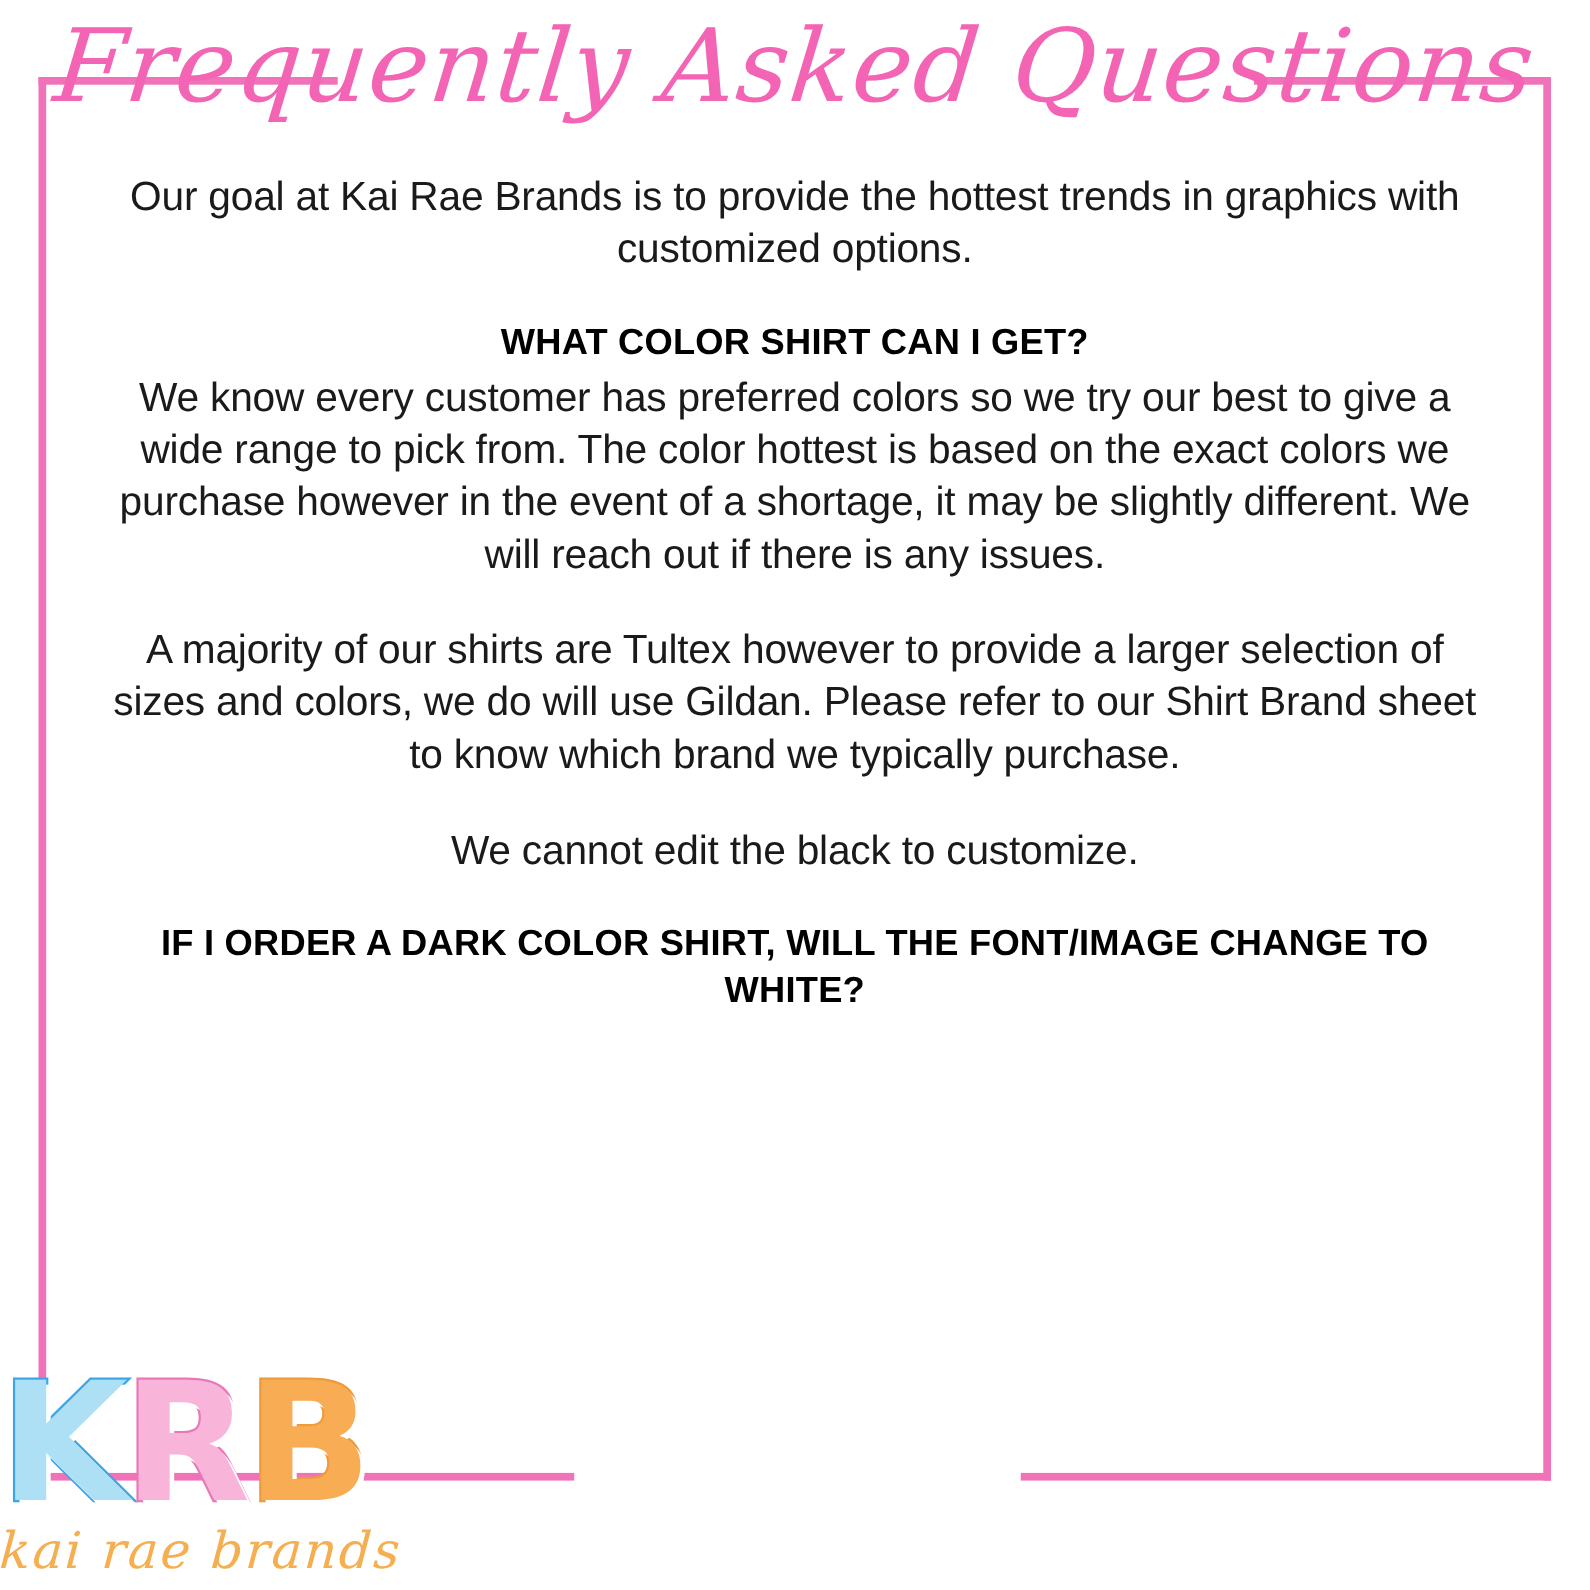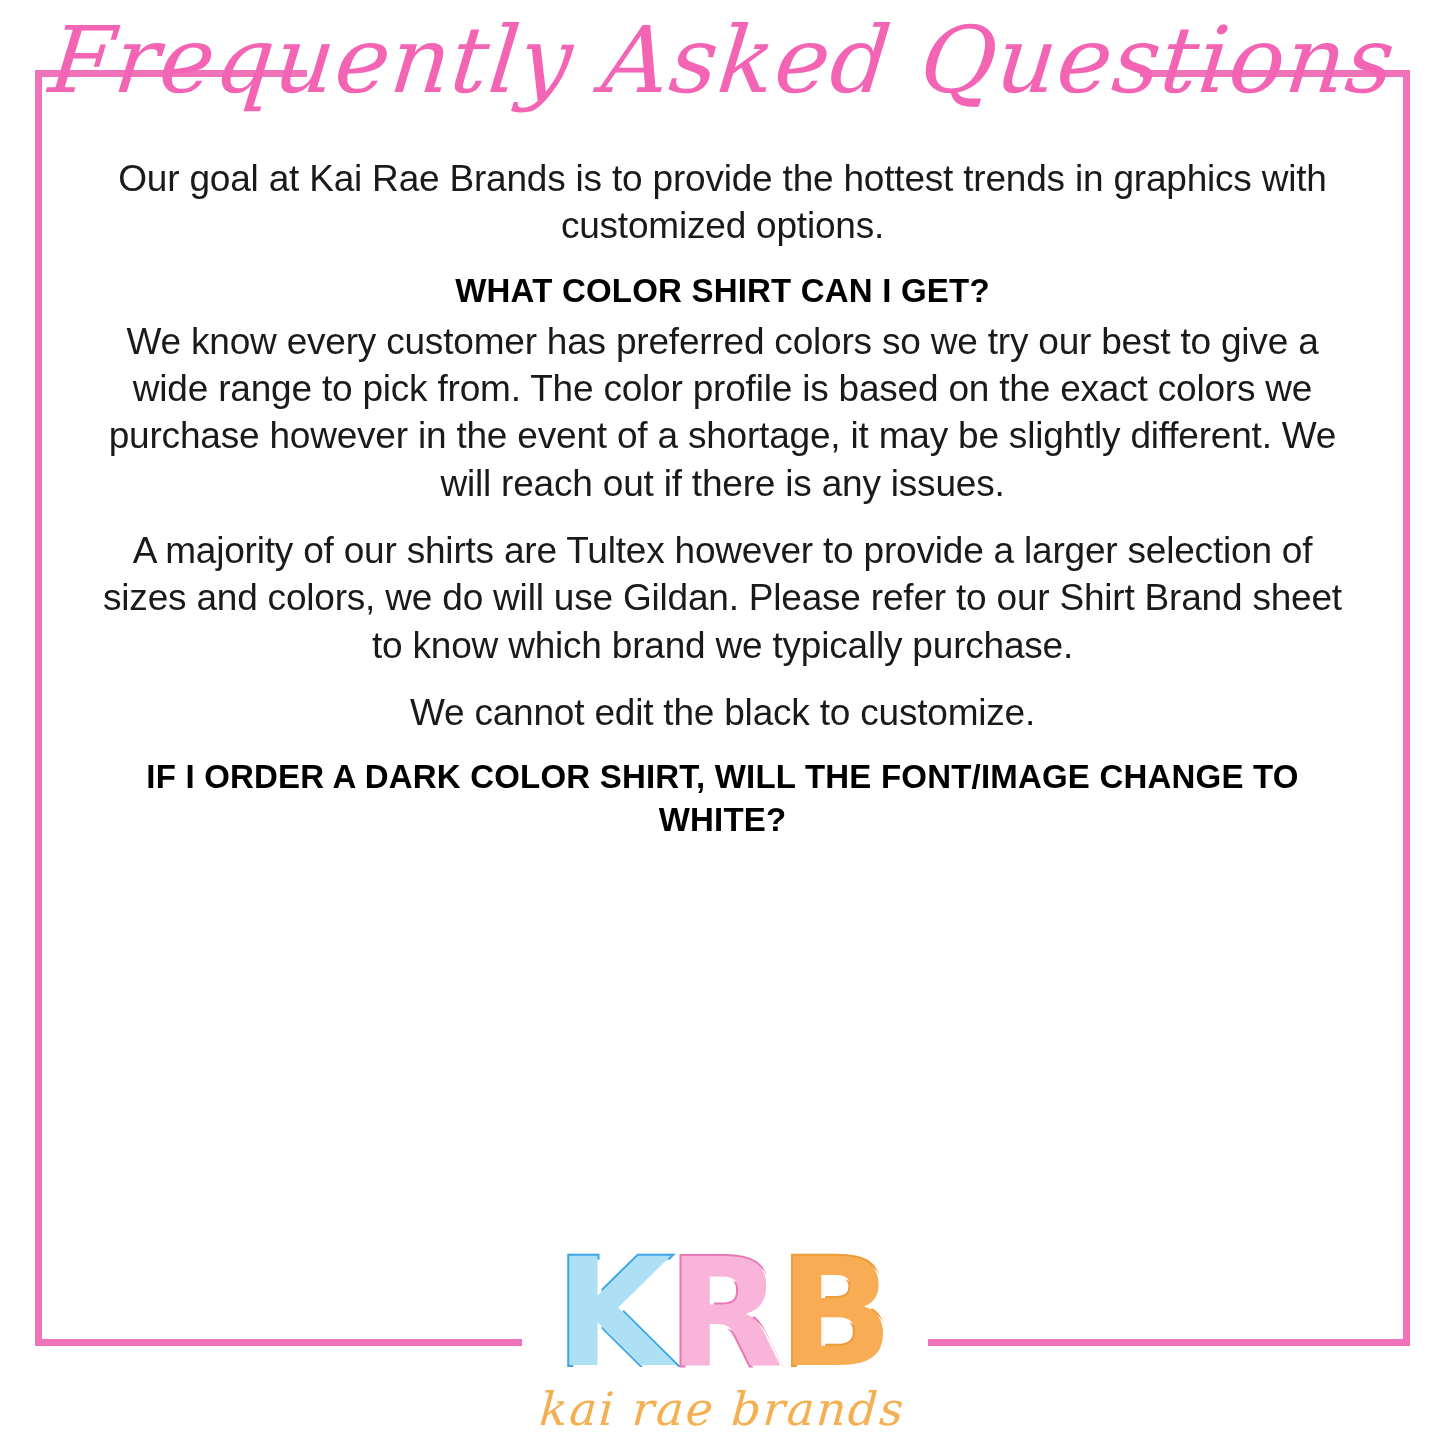--- a/index.html
+++ b/index.html
@@ -65,21 +65,21 @@
   .intro {
     font-family: "Liberation Sans", sans-serif;
     font-weight: 300;
     font-size: 37px;
     line-height: 1.28;
     letter-spacing: -0.2px;
     margin: 0 0 8px 0;
     padding: 0 18px;
   }
 
-  .faq-block { margin-top: 20px; text-align: center; }
+  .faq-block { margin-top: 40px; text-align: center; }
 
   .faq-q {
     font-family: "Liberation Sans", sans-serif;
     font-weight: bold;
     font-size: 33px;
     letter-spacing: 0.2px;
     line-height: 1.3;
     margin: 0 0 5px 0;
     color: #000000;
     text-transform: uppercase;
@@ -95,21 +95,20 @@
     padding: 0 4px;
     color: #1a1a1a;
   }
 
   
   .logo {
     position: absolute;
     left: 0;
     top: 1238px;
     width: 1445px;
-    text-align: center;
   }
   .logo-letters {
     display: inline-block;
     font-family: "DejaVu Sans", sans-serif;
     font-weight: bold;
     font-size: 150px;
     line-height: 1;
     letter-spacing: -4px;
   }
   .logo-letters span { display: inline-block; }
@@ -154,21 +153,21 @@
   <div class="frame-seg frame-bot-right"></div>
 
   <div class="title">Frequently Asked Questions</div>
 
   <div class="content">
 
     <p class="intro">Our goal at Kai Rae Brands is to provide the hottest trends in graphics with customized options.</p>
 
     <div class="faq-block">
       <p class="faq-q">WHAT COLOR SHIRT CAN I GET?</p>
-      <p class="faq-a">We know every customer has preferred colors so we try our best to give a wide range to pick from. The color profile is based on the exact colors we purchase however in the event of a shortage, it may be slightly different. We will reach out if there is any issues.</p>
+      <p class="faq-a">We know every customer has preferred colors so we try our best to give a wide range to pick from. The color hottest is based on the exact colors we purchase however in the event of a shortage, it may be slightly different. We will reach out if there is any issues.</p>
     </div>
 
     <div class="faq-block">
       <p class="faq-a">A majority of our shirts are Tultex however to provide a larger selection of sizes and colors, we do will use Gildan. Please refer to our Shirt Brand sheet to know which brand we typically purchase.</p>
     </div>
 
     <div class="faq-block">
       <p class="faq-a">We cannot edit the black to customize.</p>
     </div>
 

